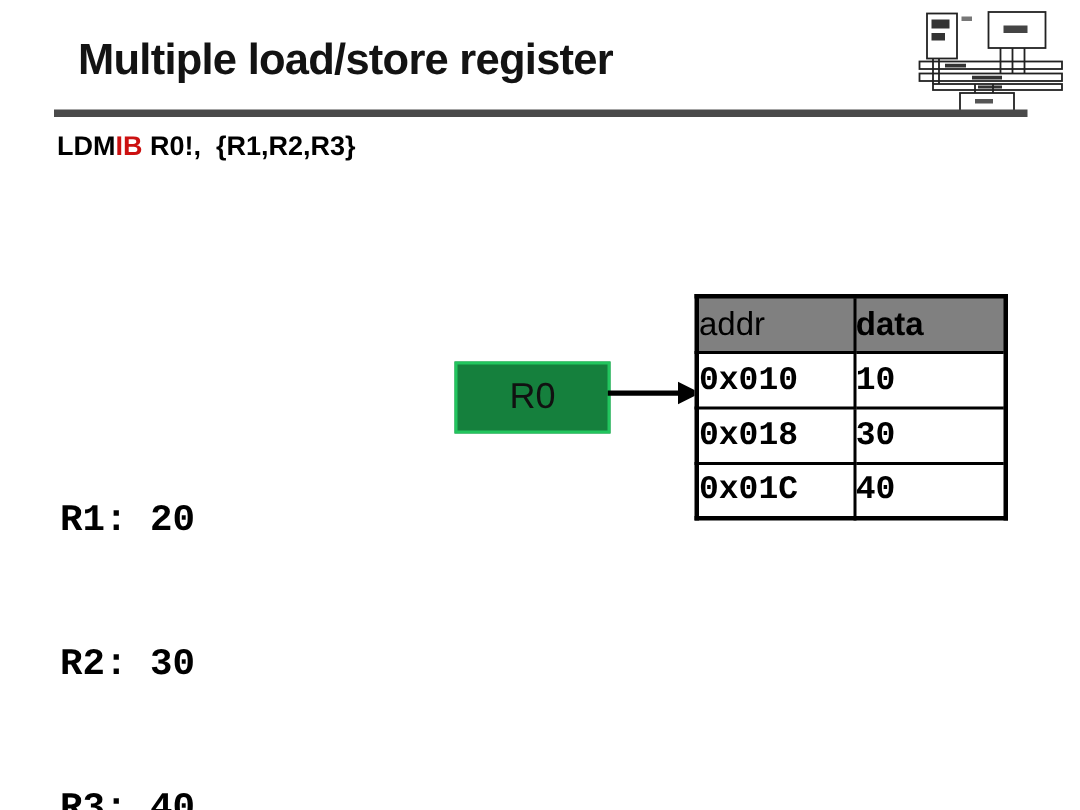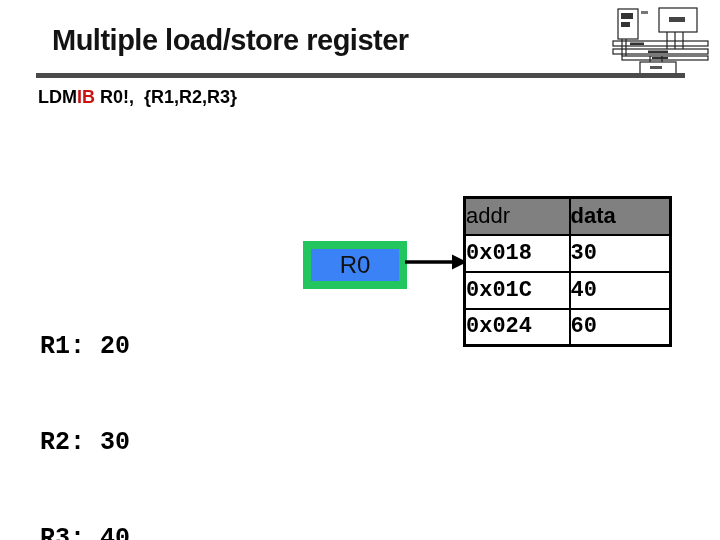--- a/index.html
+++ b/index.html
@@ -44,21 +44,21 @@
     position:absolute;left:40px;top:270px;
     font-family:"Liberation Mono","DejaVu Sans Mono",monospace;
     font-weight:bold;font-size:25px;
     white-space:pre;
   }
   .reg-line{height:38px;line-height:38px;text-align:center;}
   .reg-val{margin-left:15px;}
   .r0box{
     position:absolute;left:303px;top:241px;
     width:104px;height:48px;
-    border:8px solid #22c55e;background:#3b82f6;
+    border:2px solid #22c55e;background:#15803d;
     display:flex;align-items:center;justify-content:center;
     font-family:"Liberation Sans",sans-serif;
     font-size:24px;color:#111;
   }
   .arrow{
     position:absolute;left:405px;top:250px;
   }
   .memtable{
     position:absolute;left:463px;top:196px;
     border-collapse:collapse;
@@ -142,27 +142,27 @@
 
   <table class="memtable">
     <thead>
       <tr>
         <th>addr</th>
         <th>data</th>
       </tr>
     </thead>
     <tbody>
       <tr>
+        <td>0x010</td>
+        <td>10</td>
+      </tr>
+      <tr>
         <td>0x018</td>
         <td>30</td>
       </tr>
       <tr>
         <td>0x01C</td>
         <td>40</td>
       </tr>
-      <tr>
-        <td>0x024</td>
-        <td>60</td>
-      </tr>
     </tbody>
   </table>
 
 </div>
 
 </body></html>

